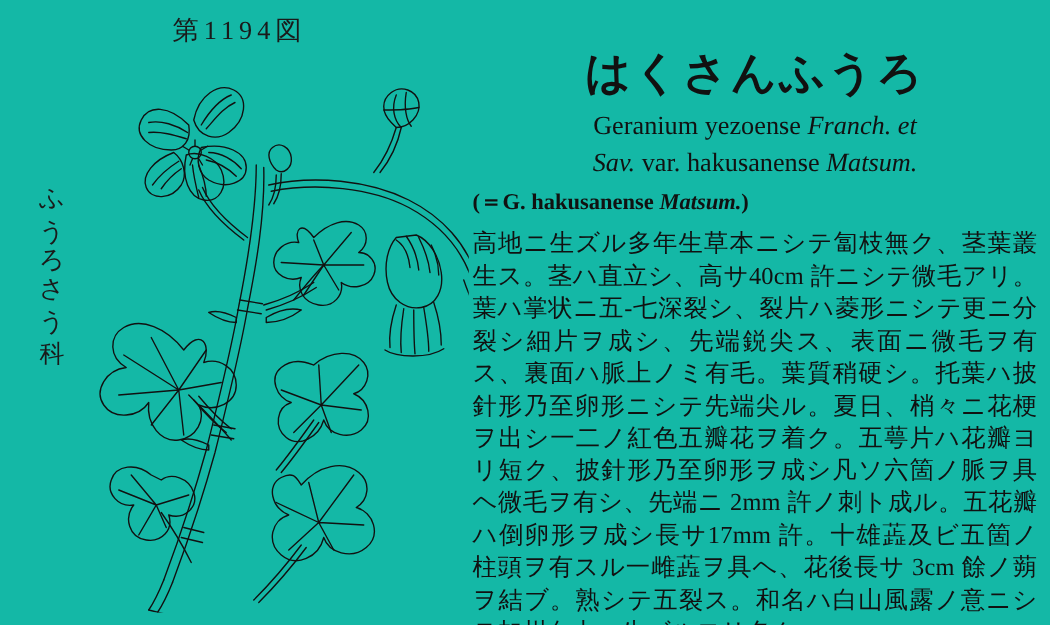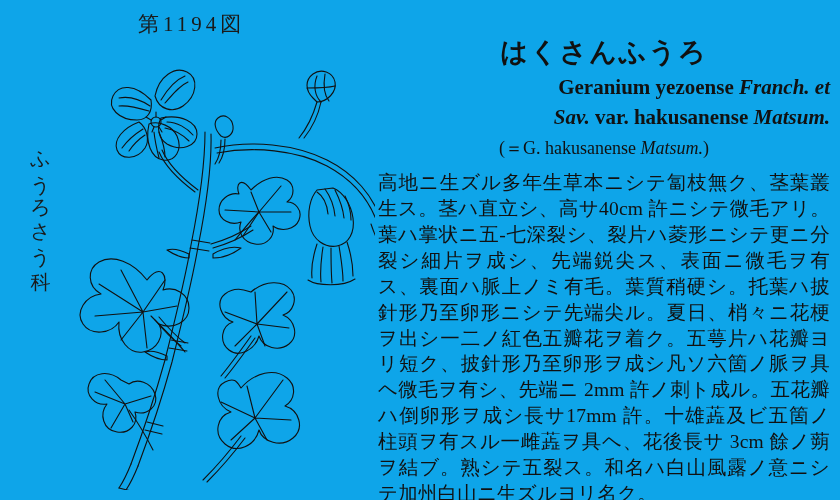--- a/index.html
+++ b/index.html
@@ -4,21 +4,21 @@
 <style>
   html, body {
     margin: 0;
     padding: 0;
     background: #ffffff;
   }
   #page {
     position: relative;
     width: 840px;
     height: 500px;
-    background: #0ea5e9;
+    background: #14b8a6;
     overflow: hidden;
     font-family: "Liberation Serif", serif;
     color: #111;
   }
 
   
   #figure-number {
     position: absolute;
     left: 138px;
     top: 10px;
@@ -60,40 +60,40 @@
   
   #text-column {
     position: absolute;
     left: 378px;
     top: 8px;
     width: 452px;
     height: 488px;
   }
   #common-name {
     text-align: center;
-    font-size: 27px;
+    font-size: 36px;
     font-weight: bold;
     letter-spacing: 2px;
     margin-top: 26px;
     color: #111;
   }
   .sci-line {
-    text-align: right;
+    text-align: center;
     font-size: 21px;
     margin-top: 5px;
     color: #111;
     white-space: nowrap;
-    font-weight: bold;
   }
   .sci-line .it { font-style: italic; }
   #synonym {
-    text-align: center;
+    text-align: left;
     font-size: 18px;
     margin-top: 6px;
     color: #111;
+    font-weight: bold;
   }
   #synonym .it { font-style: italic; }
 
   #description {
     margin-top: 10px;
     font-size: 19.5px;
     line-height: 1.33;
     text-align: justify;
     text-justify: inter-character;
     color: #111;

